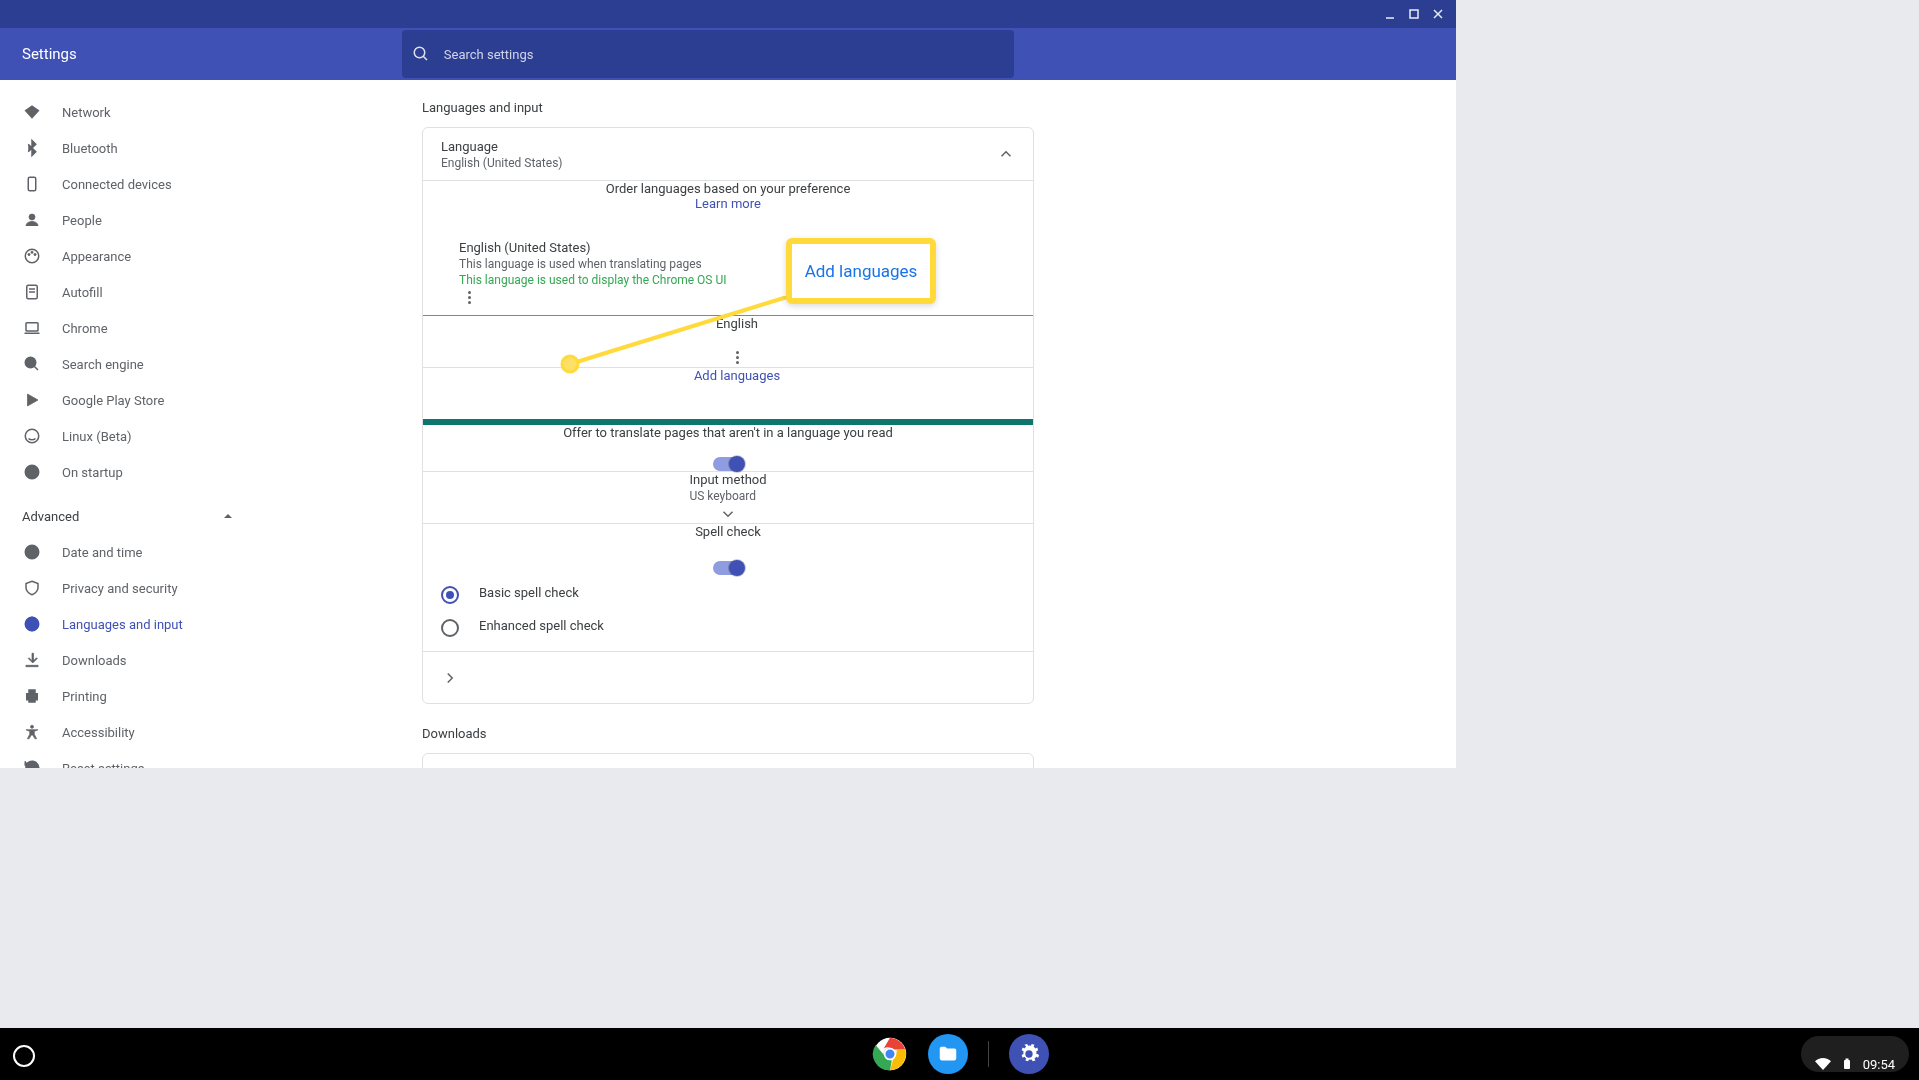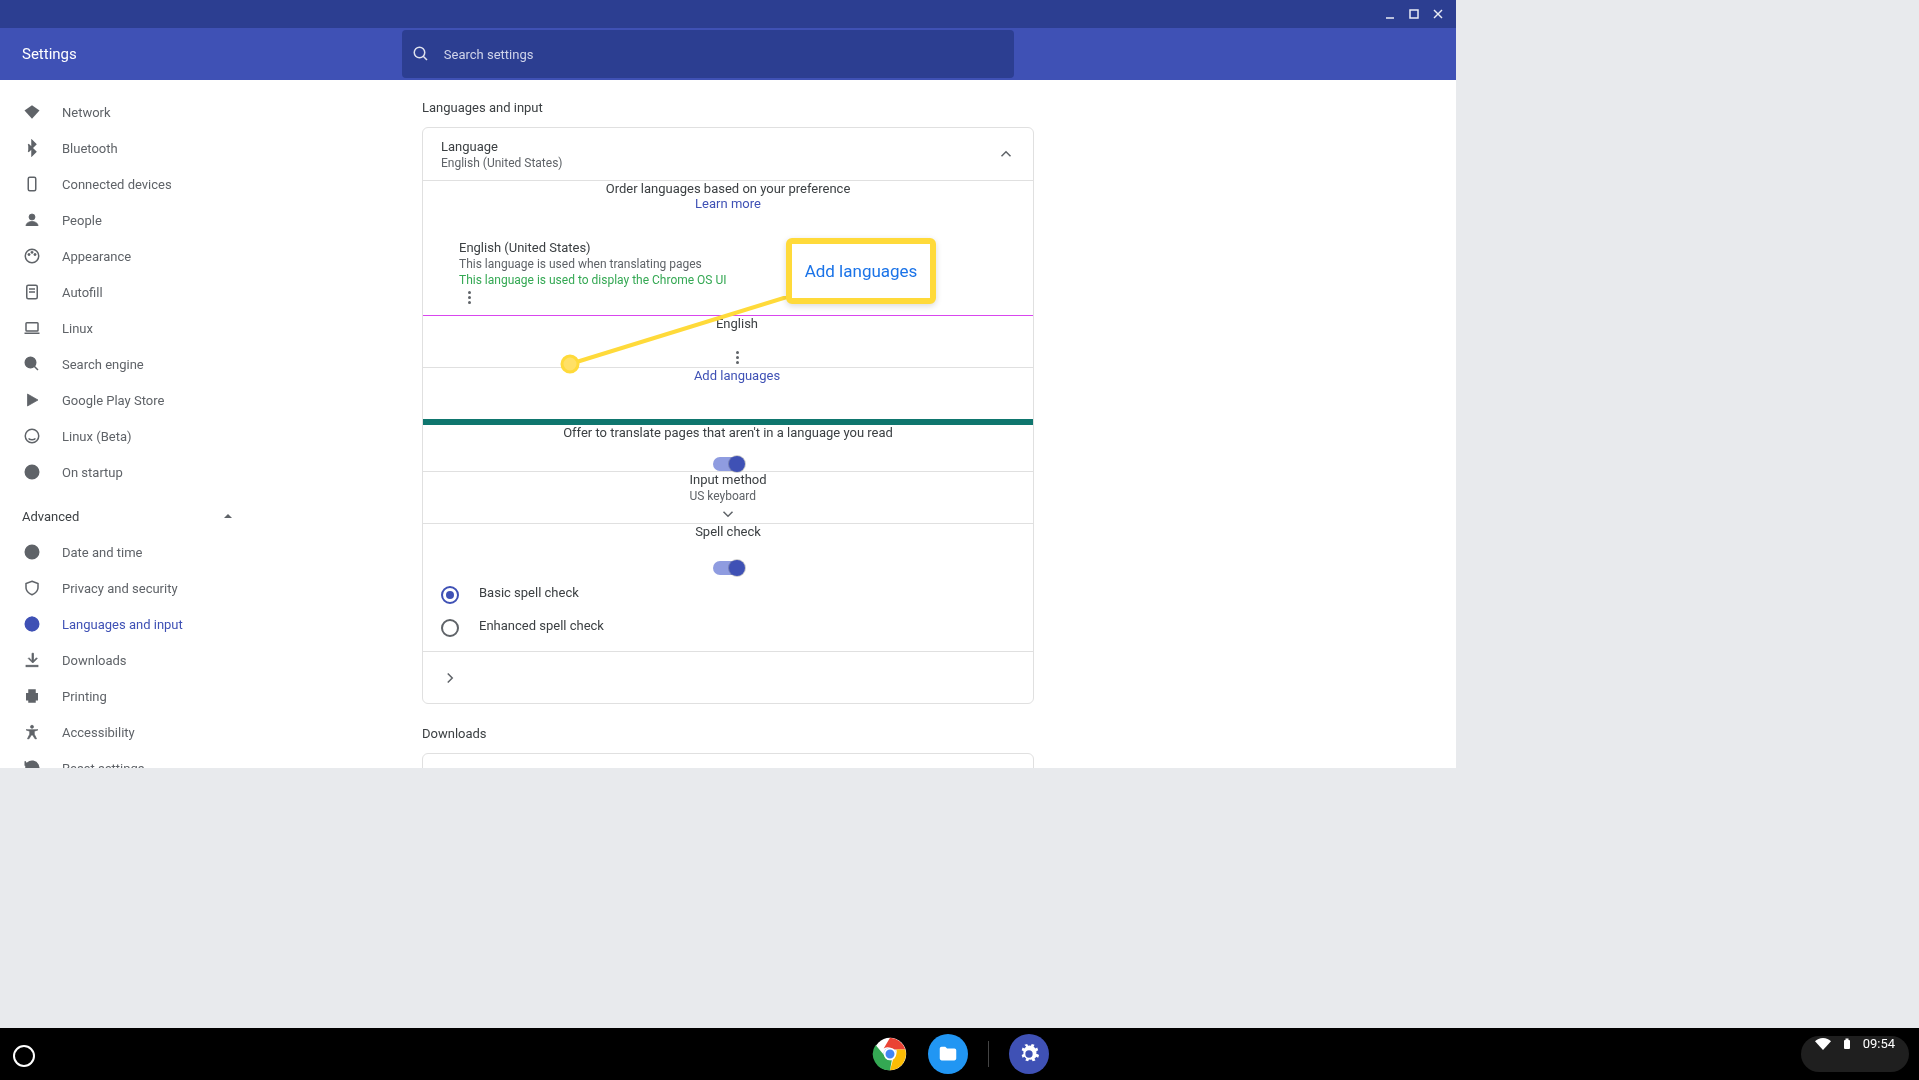--- a/index.html
+++ b/index.html
@@ -106,21 +106,21 @@
   }
   .launcher {
     position:absolute; left:4px; bottom:4px; width:40px; height:40px;
     border-radius:50%; display:flex; align-items:center; justify-content:center;
   }
   .launcher .ring { width:22px; height:22px; border:2px solid #fff; border-radius:50%; }
   .shelf-icons { display:flex; gap:18px; align-items:center; }
   .shelf-app { width:40px; height:40px; border-radius:50%; display:flex; align-items:center; justify-content:center; }
   .tray {
     position:absolute; right:10px; bottom:8px; height:36px; padding:0 14px;
-    background:#1f1f1f; border-radius:18px; display:flex; align-items:flex-start; gap:10px;
+    background:#1f1f1f; border-radius:18px; display:flex; align-items:flex-end; gap:10px;
     color:#fff; font-size:13px;
   }
   .shelf-sep { width:1px; height:26px; background:#444; margin:0 2px; }
 
   
   .location-row { display:flex; align-items:center; padding:12px 18px; }
 </style>
 </head>
 <body>
 
@@ -212,21 +212,21 @@
           </div>
         <span>Autofill</span>
       </div>
       <div class="side-item">
         <div class="side-ico">
             <svg viewBox="0 0 24 24">
               <rect x="4" y="5" width="16" height="11" rx="1" fill="none" stroke="#5f6368" stroke-width="2"></rect>
               <line x1="2" y1="19" x2="22" y2="19" stroke="#5f6368" stroke-width="2"></line>
             </svg>
           </div>
-        <span>Linux</span>
+        <span>Chrome</span>
       </div>
       <div class="side-item">
         <div class="side-ico">
             <svg viewBox="0 0 24 24" fill="none" stroke="#5f6368" stroke-width="2">
               <circle cx="10" cy="10" r="7"></circle>
               <line x1="20" y1="20" x2="15" y2="15"></line>
             </svg>
           </div>
         <span>Search engine</span>
       </div>

